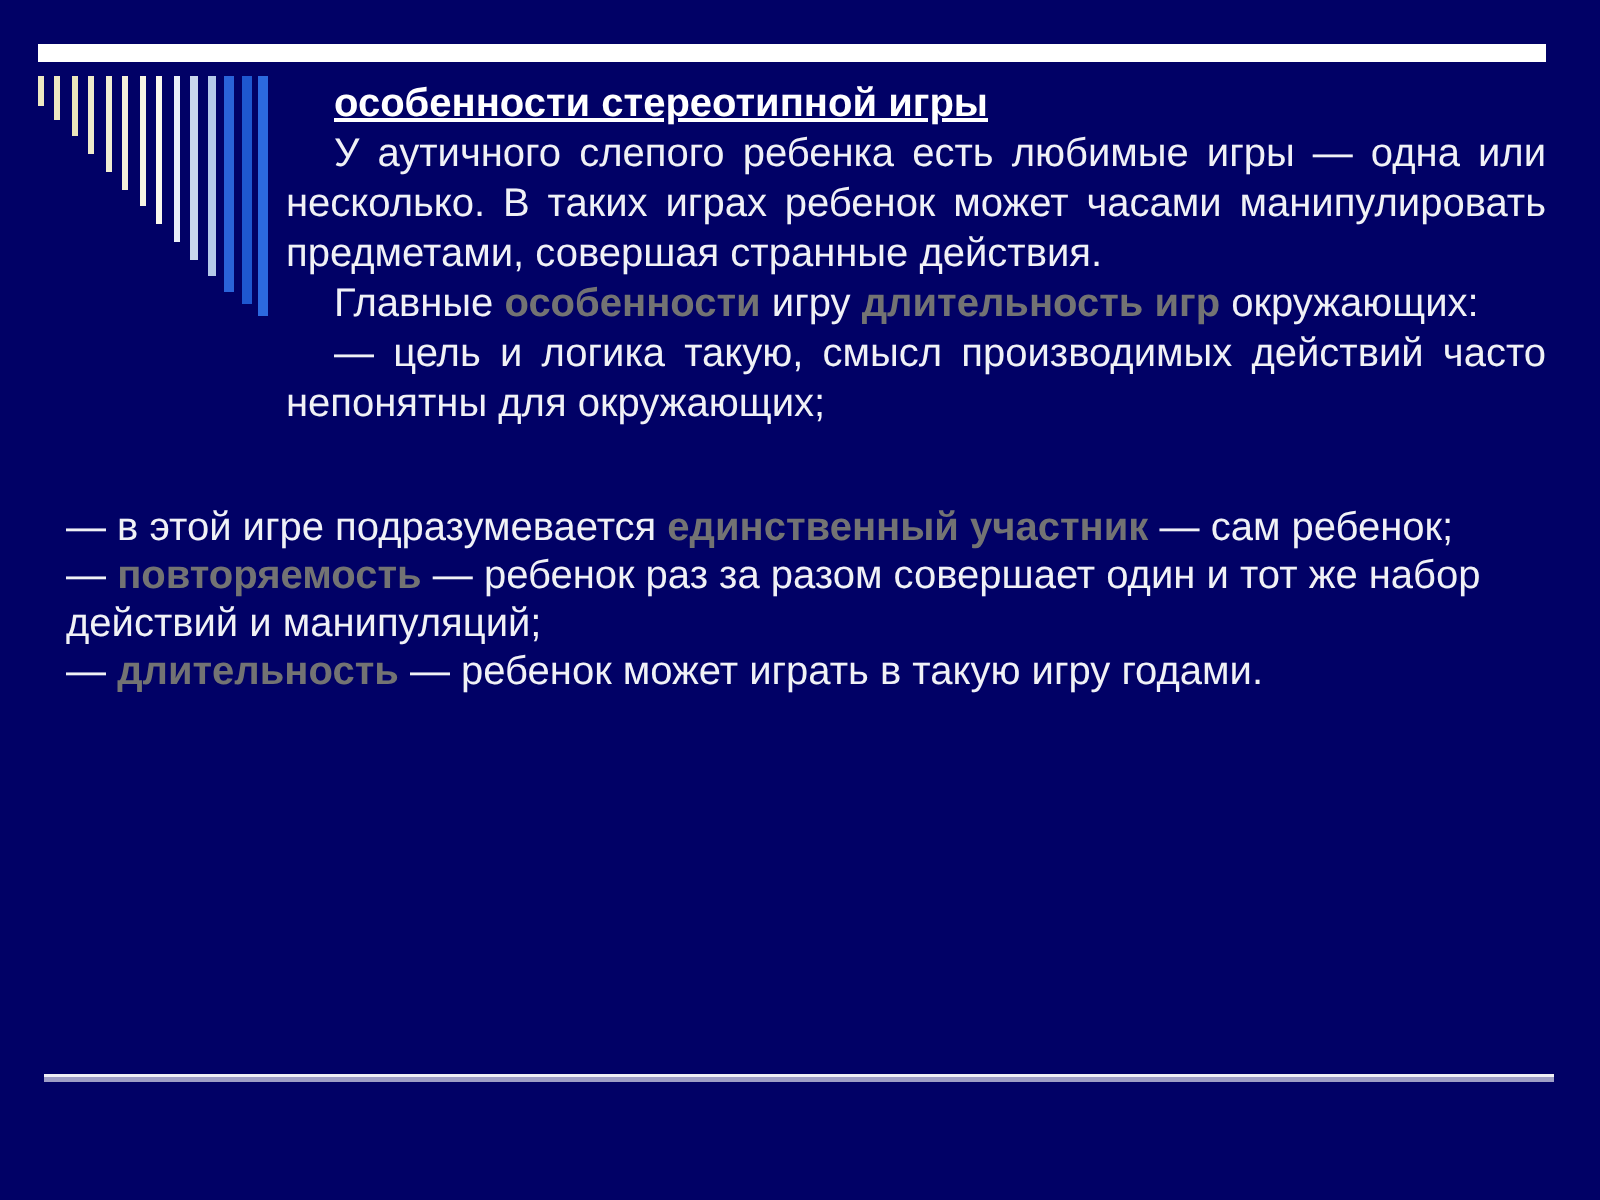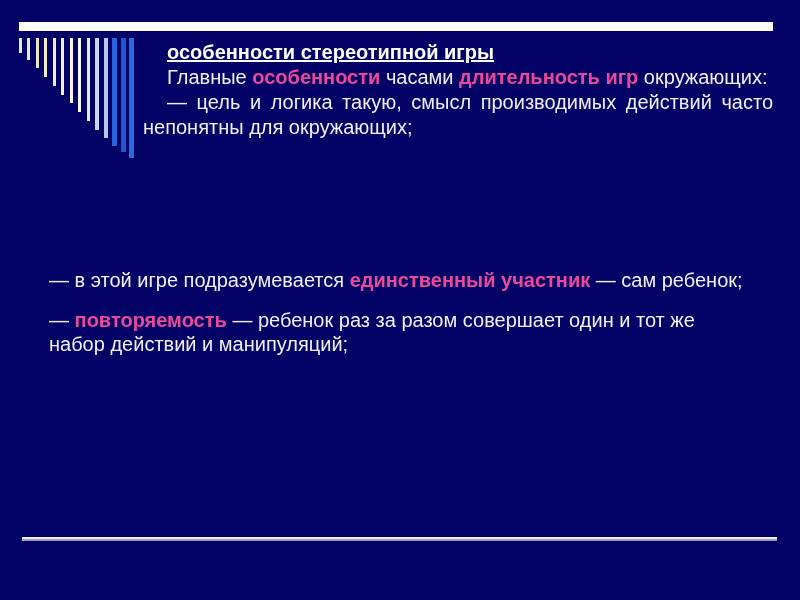--- a/index.html
+++ b/index.html
@@ -14,22 +14,22 @@
   .block-intro{
     position:absolute;left:143px;top:40px;width:630px;
     color:#f0f1f6;font-size:20px;line-height:25px;text-align:justify;
   }
   .block-intro p{margin:0;text-indent:24px;}
   .slide-title{font-weight:bold;text-decoration:underline;color:#ffffff;}
   .block-features{
     position:absolute;left:33px;top:252px;width:730px;
     color:#f0f1f6;font-size:20px;line-height:24px;text-align:left;
   }
-  .block-features p{margin:16px;}
-  .b{font-weight:bold;color:#ec4899;}
+  .block-features p{margin:0;}
+  .b{font-weight:bold;color:#737373;}
   .footer-rule{
     position:absolute;left:22px;top:537px;width:755px;height:4px;
     background:linear-gradient(180deg,#f0f0f6 0,#f0f0f6 40%,#9e9ec6 40%,#9e9ec6 100%);
   }
 </style>
 </head>
 <body>
 
 <div class="slide">
 
@@ -47,24 +47,26 @@
       <div class="stripe" style="left: 87px; width: 3px; height: 83px; background: rgb(233, 239, 249);"></div>
       <div class="stripe" style="left: 95px; width: 4px; height: 92px; background: rgb(201, 214, 238);"></div>
       <div class="stripe" style="left: 104px; width: 4px; height: 100px; background: rgb(181, 201, 233);"></div>
       <div class="stripe" style="left: 112px; width: 5px; height: 108px; background: rgb(42, 99, 217);"></div>
       <div class="stripe" style="left: 121px; width: 5px; height: 114px; background: rgb(30, 87, 208);"></div>
       <div class="stripe" style="left: 129px; width: 5px; height: 120px; background: rgb(44, 105, 223);"></div>
     </div>
 
   <div class="block-intro">
     <p class="slide-title">особенности стереотипной игры</p>
-    <p><span>Главные </span><span class="b">особенности</span><span> часами </span><span class="b">длительность игр</span><span> окружающих:</span></p>
+    <p><span>У аутичного слепого ребенка есть любимые игры — одна или несколько. В таких играх ребенок может часами манипулировать предметами, совершая странные действия.</span></p>
+    <p><span>Главные </span><span class="b">особенности</span><span> игру </span><span class="b">длительность игр</span><span> окружающих:</span></p>
     <p><span>— цель и логика такую, смысл производимых действий часто непонятны для окружающих;</span></p>
   </div>
 
   <div class="block-features">
     <p><span>— в этой игре подразумевается </span><span class="b">единственный участник</span><span> — сам ребенок;</span></p>
     <p><span>— </span><span class="b">повторяемость</span><span> — ребенок раз за разом совершает один и тот же набор действий и манипуляций;</span></p>
+    <p><span>— </span><span class="b">длительность</span><span> — ребенок может играть в такую игру годами.</span></p>
   </div>
 
   <div class="footer-rule"></div>
 
 </div>
 
 </body></html>

